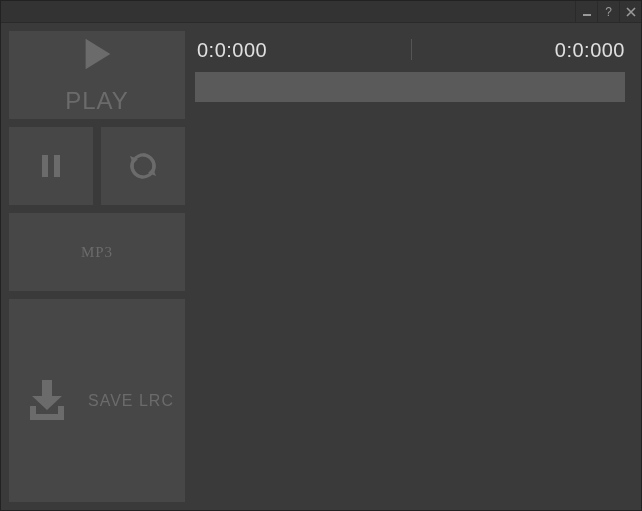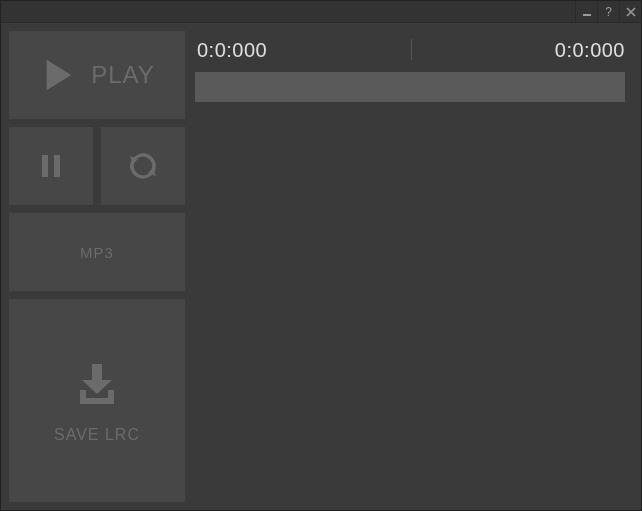--- a/index.html
+++ b/index.html
@@ -52,44 +52,45 @@
     flex-direction: column;
     gap: 8px;
   }
   .btn-tile {
     background: #474747;
     display: flex;
     align-items: center;
     justify-content: center;
     color: #6b6b6b;
     cursor: pointer;
+    flex-direction: column;
   }
   .play-tile {
     height: 88px;
     gap: 14px;
   }
   .play-label {
     font-size: 24px;
     letter-spacing: 1px;
     color: #6b6b6b;
   }
   .row {
     display: flex;
     gap: 8px;
   }
-  .row .btn-tile { flex: 1; height: 78px; }
+  .row .btn-tile { flex: 1; height: 78px; font-family: Liberation Serif, serif; }
   .txt-label {
     font-size: 15px;
     letter-spacing: 1px;
     color: #6b6b6b;
   }
   .save-tile {
     flex: 1;
     min-height: 150px;
-    flex-direction: column;
+    flex-direction: row;
     gap: 14px;
   }
   .save-label {
     font-size: 16px;
     letter-spacing: 1px;
     color: #6b6b6b;
   }
 
   .main {
     flex: 1;

